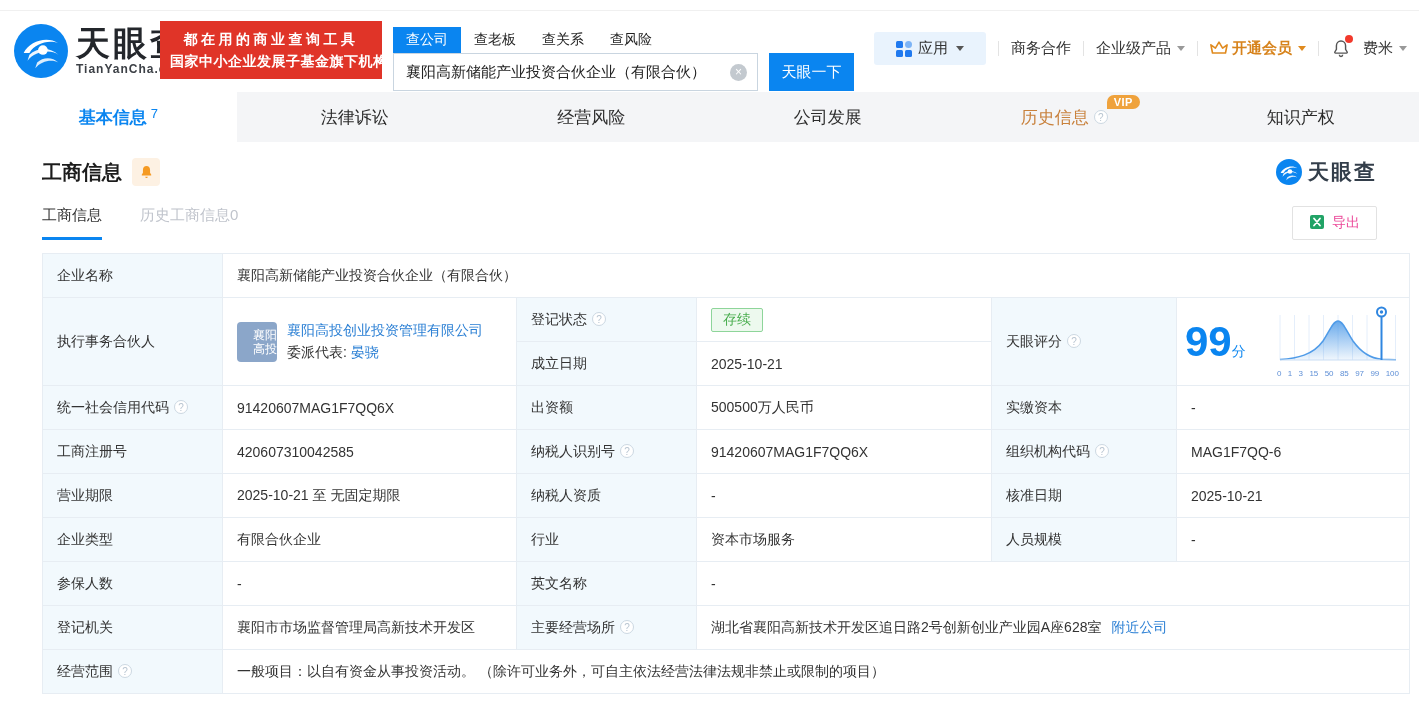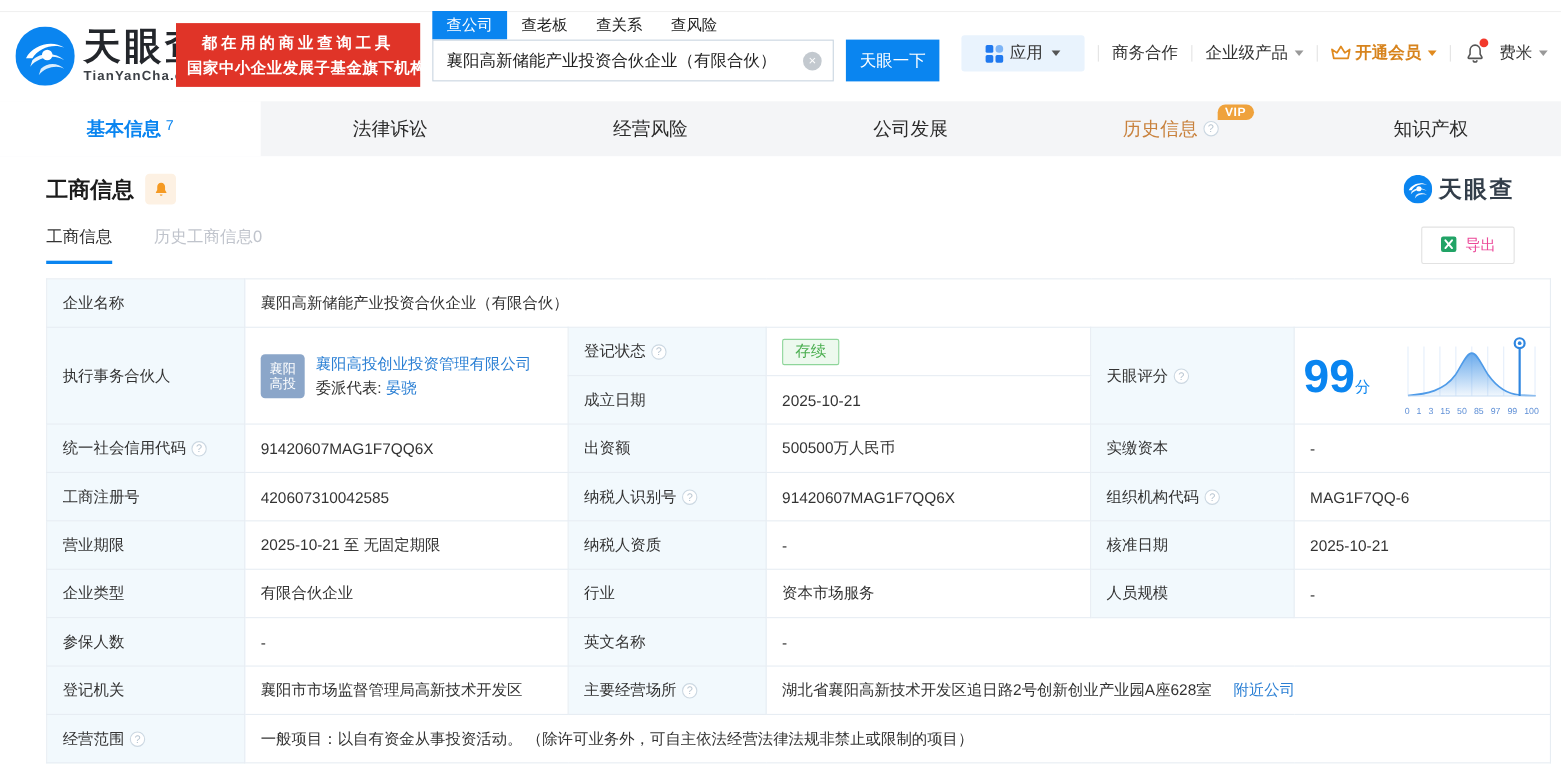--- a/index.html
+++ b/index.html
@@ -10,21 +10,21 @@
   }
   
   .hdr { position: relative; height: 92px; background: #fff; }
   .topline { position: absolute; top: 10px; left: 0; right: 0; height: 1px; background: #f0f0f0; }
   .logo { position: absolute; left: 14px; top: 24px; display: flex; align-items: center; gap: 8px; cursor: pointer; }
   .logo-name { font-size: 34px; font-weight: bold; color: #23262b; letter-spacing: 3px; line-height: 34px; }
   .logo-domain { font-size: 12px; font-weight: bold; color: #3c4046; letter-spacing: 1px; margin-top: 2px; }
   .slogan { position: absolute; left: 160px; top: 21px; width: 222px; background: #e03428; color: #fff; padding: 7px 10px; text-align: center; }
   .slogan .s1 { font-size: 14px; font-weight: bold; letter-spacing: 3.5px; line-height: 22px; white-space: nowrap; }
   .slogan .s2 { font-size: 14px; font-weight: bold; letter-spacing: 0.5px; line-height: 22px; white-space: nowrap; }
-  .searchwrap { position: absolute; left: 393px; top: 9px; }
+  .searchwrap { position: absolute; left: 393px; top: 26px; }
   .stabs { display: flex; align-items: flex-end; height: 27px; }
   .stab { font-size: 14px; color: #222; padding: 4px 13px; cursor: pointer; }
   .stab.active { background: #0a85f0; color: #fff; }
   .srow { display: flex; }
   .sbox { position: relative; width: 365px; height: 38px; border: 1px solid #c9d5e0; background: #fff; }
   .sinput { width: 330px; height: 36px; border: none; outline: none; font-size: 15px; color: #222; padding: 0 0 0 12px; font-family: inherit; background: transparent; }
   .sclear { position: absolute; right: 10px; top: 10px; width: 17px; height: 17px; border-radius: 50%; background: #c3c9cf; color: #fff; font-size: 12px; line-height: 17px; text-align: center; cursor: pointer; }
   .sbtn { margin-left: 11px; width: 85px; height: 38px; background: #0a85f0; color: #fff; border: none; font-size: 15px; cursor: pointer; font-family: inherit; }
   .rnav { position: absolute; right: 12px; top: 32px; display: flex; align-items: center; gap: 12px; font-size: 15px; color: #333; }
   .apps { display: flex; align-items: center; gap: 6px; background: #e9f3fd; padding: 7px 22px; border-radius: 3px; cursor: pointer; }
@@ -61,21 +61,21 @@
   .subtab.active { color: #333; border-bottom: 3px solid #0a85f0; }
   .exportbtn { display: flex; align-items: flex-start; gap: 7px; border: 1px solid #e2e2e2; border-radius: 2px; background: #fff; padding: 7px 16px; font-size: 14px; color: #ec4899; cursor: pointer; font-family: inherit; }
   
   table.info { border-collapse: collapse; table-layout: fixed; width: 1367px; margin-top: 13px; }
   table.info td { border: 1px solid #e7edf3; font-size: 14px; color: #333; padding: 0 14px; height: 44px; vertical-align: middle; }
   td.lbl { background: #f2f9fd; }
   td.tall { height: 90px; }
   td.scope { height: 48px; }
   a.blue { color: #2a7fd4; text-decoration: none; cursor: pointer; }
   .partner-cell { display: flex; align-items: center; gap: 10px; }
-  .avatar { width: 40px; height: 40px; background: #8ba6c9; border-radius: 4px; color: #fff; font-size: 12px; display: flex; flex-direction: column; align-items: center; justify-content: center; line-height: 14px; flex-shrink: 0; }
+  .avatar { width: 40px; height: 40px; background: #8ba6c9; border-radius: 4px; color: #fff; font-size: 12px; display: flex; flex-direction: column; align-items: flex-end; justify-content: center; line-height: 14px; flex-shrink: 0; }
   .partner-lines { display: flex; flex-direction: column; gap: 4px; font-size: 14px; }
   .badge-green { display: inline-block; padding: 2px 11px; font-size: 14px; color: #4aae4f; background: #edf9ee; border: 1px solid #8ed59a; border-radius: 2px; }
   .score-cell { display: flex; align-items: center; justify-content: space-between; }
   .score-num { font-size: 42px; font-weight: bold; color: #0a85f0; line-height: 42px; }
   .score-unit { font-size: 14px; color: #0a85f0; }
   .chart { width: 124px; }
   .ticks { display: flex; justify-content: space-between; width: 122px; font-size: 8px; color: #5e8fd6; margin-top: 1px; }
   .dash { color: #333; }
 </style>
 </head>
@@ -365,21 +365,21 @@
     </tr>
 
     <tr>
       <td class="lbl">登记机关</td>
       <td>襄阳市市场监督管理局高新技术开发区</td>
       <td class="lbl">
         <span>主要经营场所</span><span class="help">?</span>
       </td>
       <td colspan="3">
         <span>湖北省襄阳高新技术开发区追日路2号创新创业产业园A座628室</span>
-        <a class="blue" style="margin-left:16px;">附近公司</a>
+        <a class="blue" style="margin-left:6px;">附近公司</a>
       </td>
     </tr>
 
     <tr>
       <td class="lbl scope">
         <span>经营范围</span><span class="help">?</span>
       </td>
       <td colspan="5">一般项目：以自有资金从事投资活动。 （除许可业务外，可自主依法经营法律法规非禁止或限制的项目）</td>
     </tr>
   </tbody>

